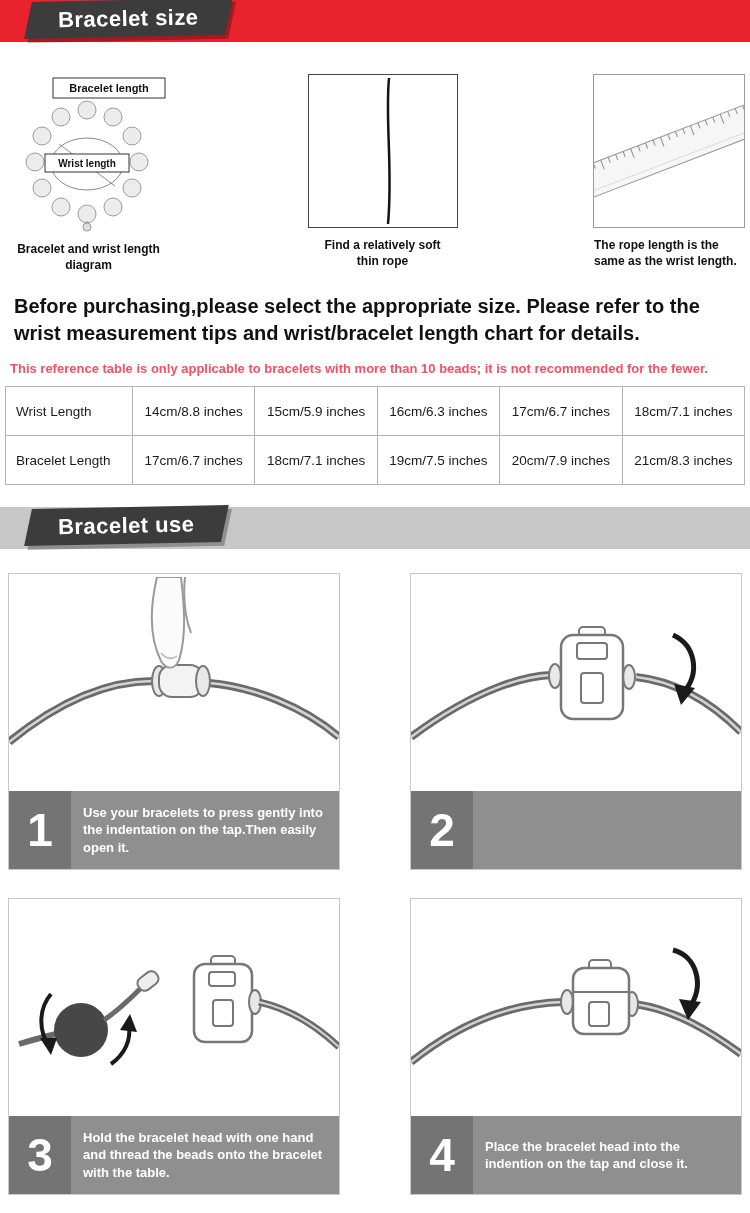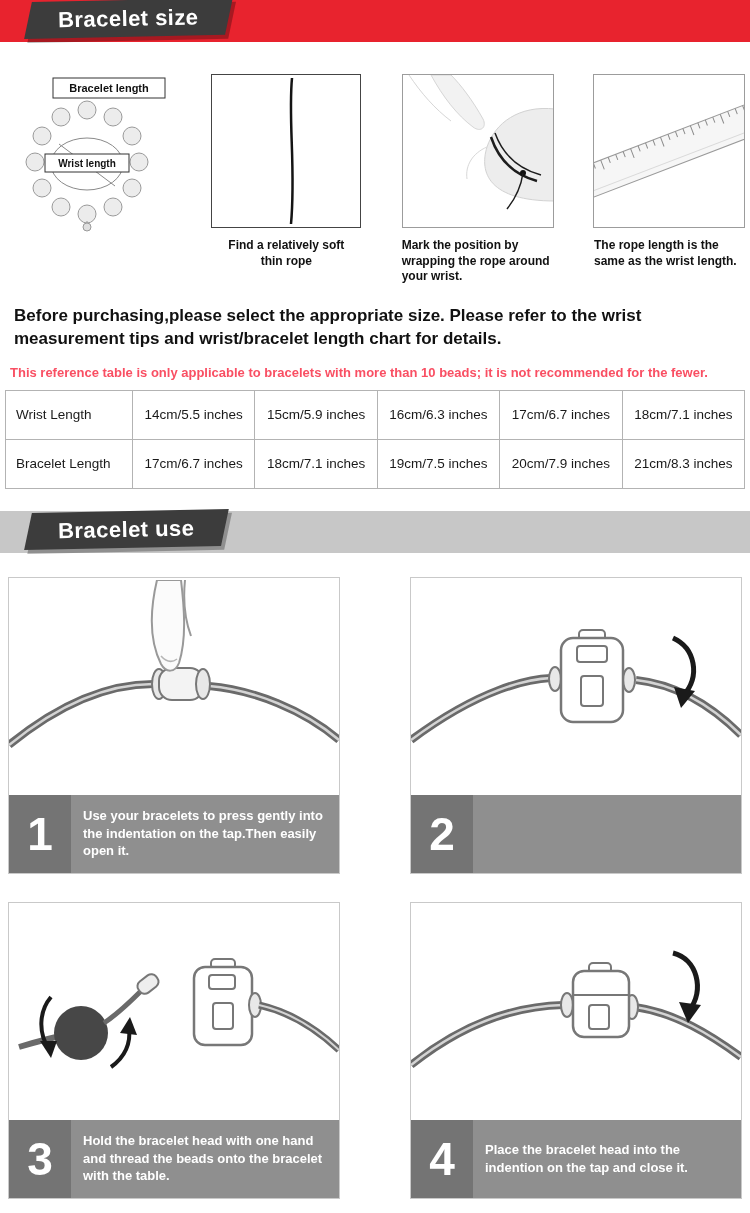--- a/index.html
+++ b/index.html
@@ -33,21 +33,21 @@
   .img-box { background:#fff; }
   .border-dark  { border:1px solid #444; }
   .border-light { border:1px solid #9c9c9c; }
   .step-caption {
     font-size:12px; font-weight:bold; margin-top:10px; line-height:1.3; color:#111; width:100%;
   }
   .cap-center { text-align:center; padding:0 10px; box-sizing:border-box; }
   .cap-left   { text-align:left; }
 
   
-  .intro  { font-size:17px; font-weight:bold; line-height:1.35; padding:0 14px; margin-top:20px; }
+  .intro  { font-size:20px; font-weight:bold; line-height:1.35; padding:0 14px; margin-top:20px; }
   .notice { color:var(--notice-red,#f94f63); font-size:13px; font-weight:bold; padding:0 10px; margin-top:14px; }
 
   
   .size-table { border-collapse:collapse; width:740px; margin:10px 5px 0; table-layout:fixed; }
   .size-table td {
     border:1px solid #b3b3b3; height:48px; font-size:13.5px; color:#1a1a1a;
     text-align:center; padding:0 4px;
   }
   .size-table td.rowhead { text-align:left; padding-left:10px; width:112px; }
 
@@ -110,48 +110,32 @@
         <g>
           <rect x="44" y="4" width="112" height="20" fill="#fff" stroke="#333"></rect>
           <text x="100" y="18" text-anchor="middle" font-size="11" font-weight="bold" fill="#111">Bracelet length</text>
         </g>
         <g>
           <rect x="36" y="80" width="84" height="18" fill="#fff" stroke="#333"></rect>
           <text x="78" y="93" text-anchor="middle" font-size="10" font-weight="bold" fill="#111">Wrist length</text>
         </g>
       </svg>
     </div>
+    <div class="step-caption cap-center">Bracelet and wrist length diagram</div>
   </div>
 
   <div class="step-col col-2">
     <div class="img-box border-dark">
       <svg width="148" height="152" viewBox="0 0 148 152">
         <path d="M80,3 C76,45 84,95 79,149" stroke="#141414" stroke-width="2.5" fill="none"></path>
       </svg>
     </div>
     <div class="step-caption cap-center">Find a relatively soft thin rope</div>
   </div>
 
-  <div class="step-col col-3">
-    <div class="img-box border-light">
-      <svg width="150" height="152" viewBox="0 0 150 152">
-        <path d="M152,34 C116,30 92,48 84,72 C76,98 86,126 152,126 Z" fill="#ededed" stroke="#d2d2d2"></path>
-        <path d="M84,72 C70,78 62,90 64,104" stroke="#d8d8d8" fill="none"></path>
-        <path d="M28,0 C40,22 54,40 70,52 C78,58 84,52 80,44 C70,26 58,10 48,0 Z" fill="#f2f2f2" stroke="#d6d6d6"></path>
-        <path d="M6,0 C18,18 32,34 48,46" stroke="#d6d6d6" fill="none"></path>
-        <g>
-          <path d="M88,62 C96,86 112,100 134,106" stroke="#1d1d1d" stroke-width="2.5" fill="none"></path>
-          <path d="M92,58 C100,80 116,94 138,100" stroke="#1d1d1d" stroke-width="1.5" fill="none"></path>
-          <circle cx="120" cy="98" r="3" fill="#111"></circle>
-          <path d="M120,98 C118,112 112,124 104,134" stroke="#1d1d1d" stroke-width="1.5" fill="none"></path>
-        </g>
-      </svg>
-    </div>
-    <div class="step-caption cap-left">Mark the position by wrapping the rope around your wrist.</div>
-  </div>
 
   <div class="step-col col-4">
     <div class="img-box border-light">
       <svg width="150" height="152" viewBox="0 0 150 152">
         <g transform="rotate(-21 75 76)">
           <rect x="-30" y="60" width="215" height="32" fill="#f6f6f6" stroke="#9a9a9a"></rect>
           <path d="M-24,60 v10 M-16,60 v6 M-8,60 v6 M0,60 v6 M8,60 v10 M16,60 v6 M24,60 v6 M32,60 v6 M40,60 v10 M48,60 v6 M56,60 v6 M64,60 v6 M72,60 v10 M80,60 v6 M88,60 v6 M96,60 v6 M104,60 v10 M112,60 v6 M120,60 v6 M128,60 v6 M136,60 v10 M144,60 v6 M152,60 v6 M160,60 v6 M168,60 v10 M176,60 v6" stroke="#8c8c8c" fill="none"></path>
           <line x1="-30" y1="86" x2="185" y2="86" stroke="#d9d9d9"></line>
         </g>
       </svg>
@@ -161,21 +145,21 @@
 </div>
 
 <div class="intro">Before purchasing,please select the appropriate size. Please refer to the wrist measurement tips and wrist/bracelet length chart for details.</div>
 
 <div class="notice">This reference table is only applicable to bracelets with more than 10 beads; it is not recommended for the fewer.</div>
 
 <table class="size-table">
   <tbody>
     <tr>
       <td class="rowhead">Wrist Length</td>
-      <td>14cm/5.5 inches</td>
+      <td>14cm/8.8 inches</td>
       <td>15cm/5.9 inches</td>
       <td>16cm/6.3 inches</td>
       <td>17cm/6.7 inches</td>
       <td>18cm/7.1 inches</td>
     </tr>
     <tr>
       <td class="rowhead">Bracelet Length</td>
       <td>17cm/6.7 inches</td>
       <td>18cm/7.1 inches</td>
       <td>19cm/7.5 inches</td>

